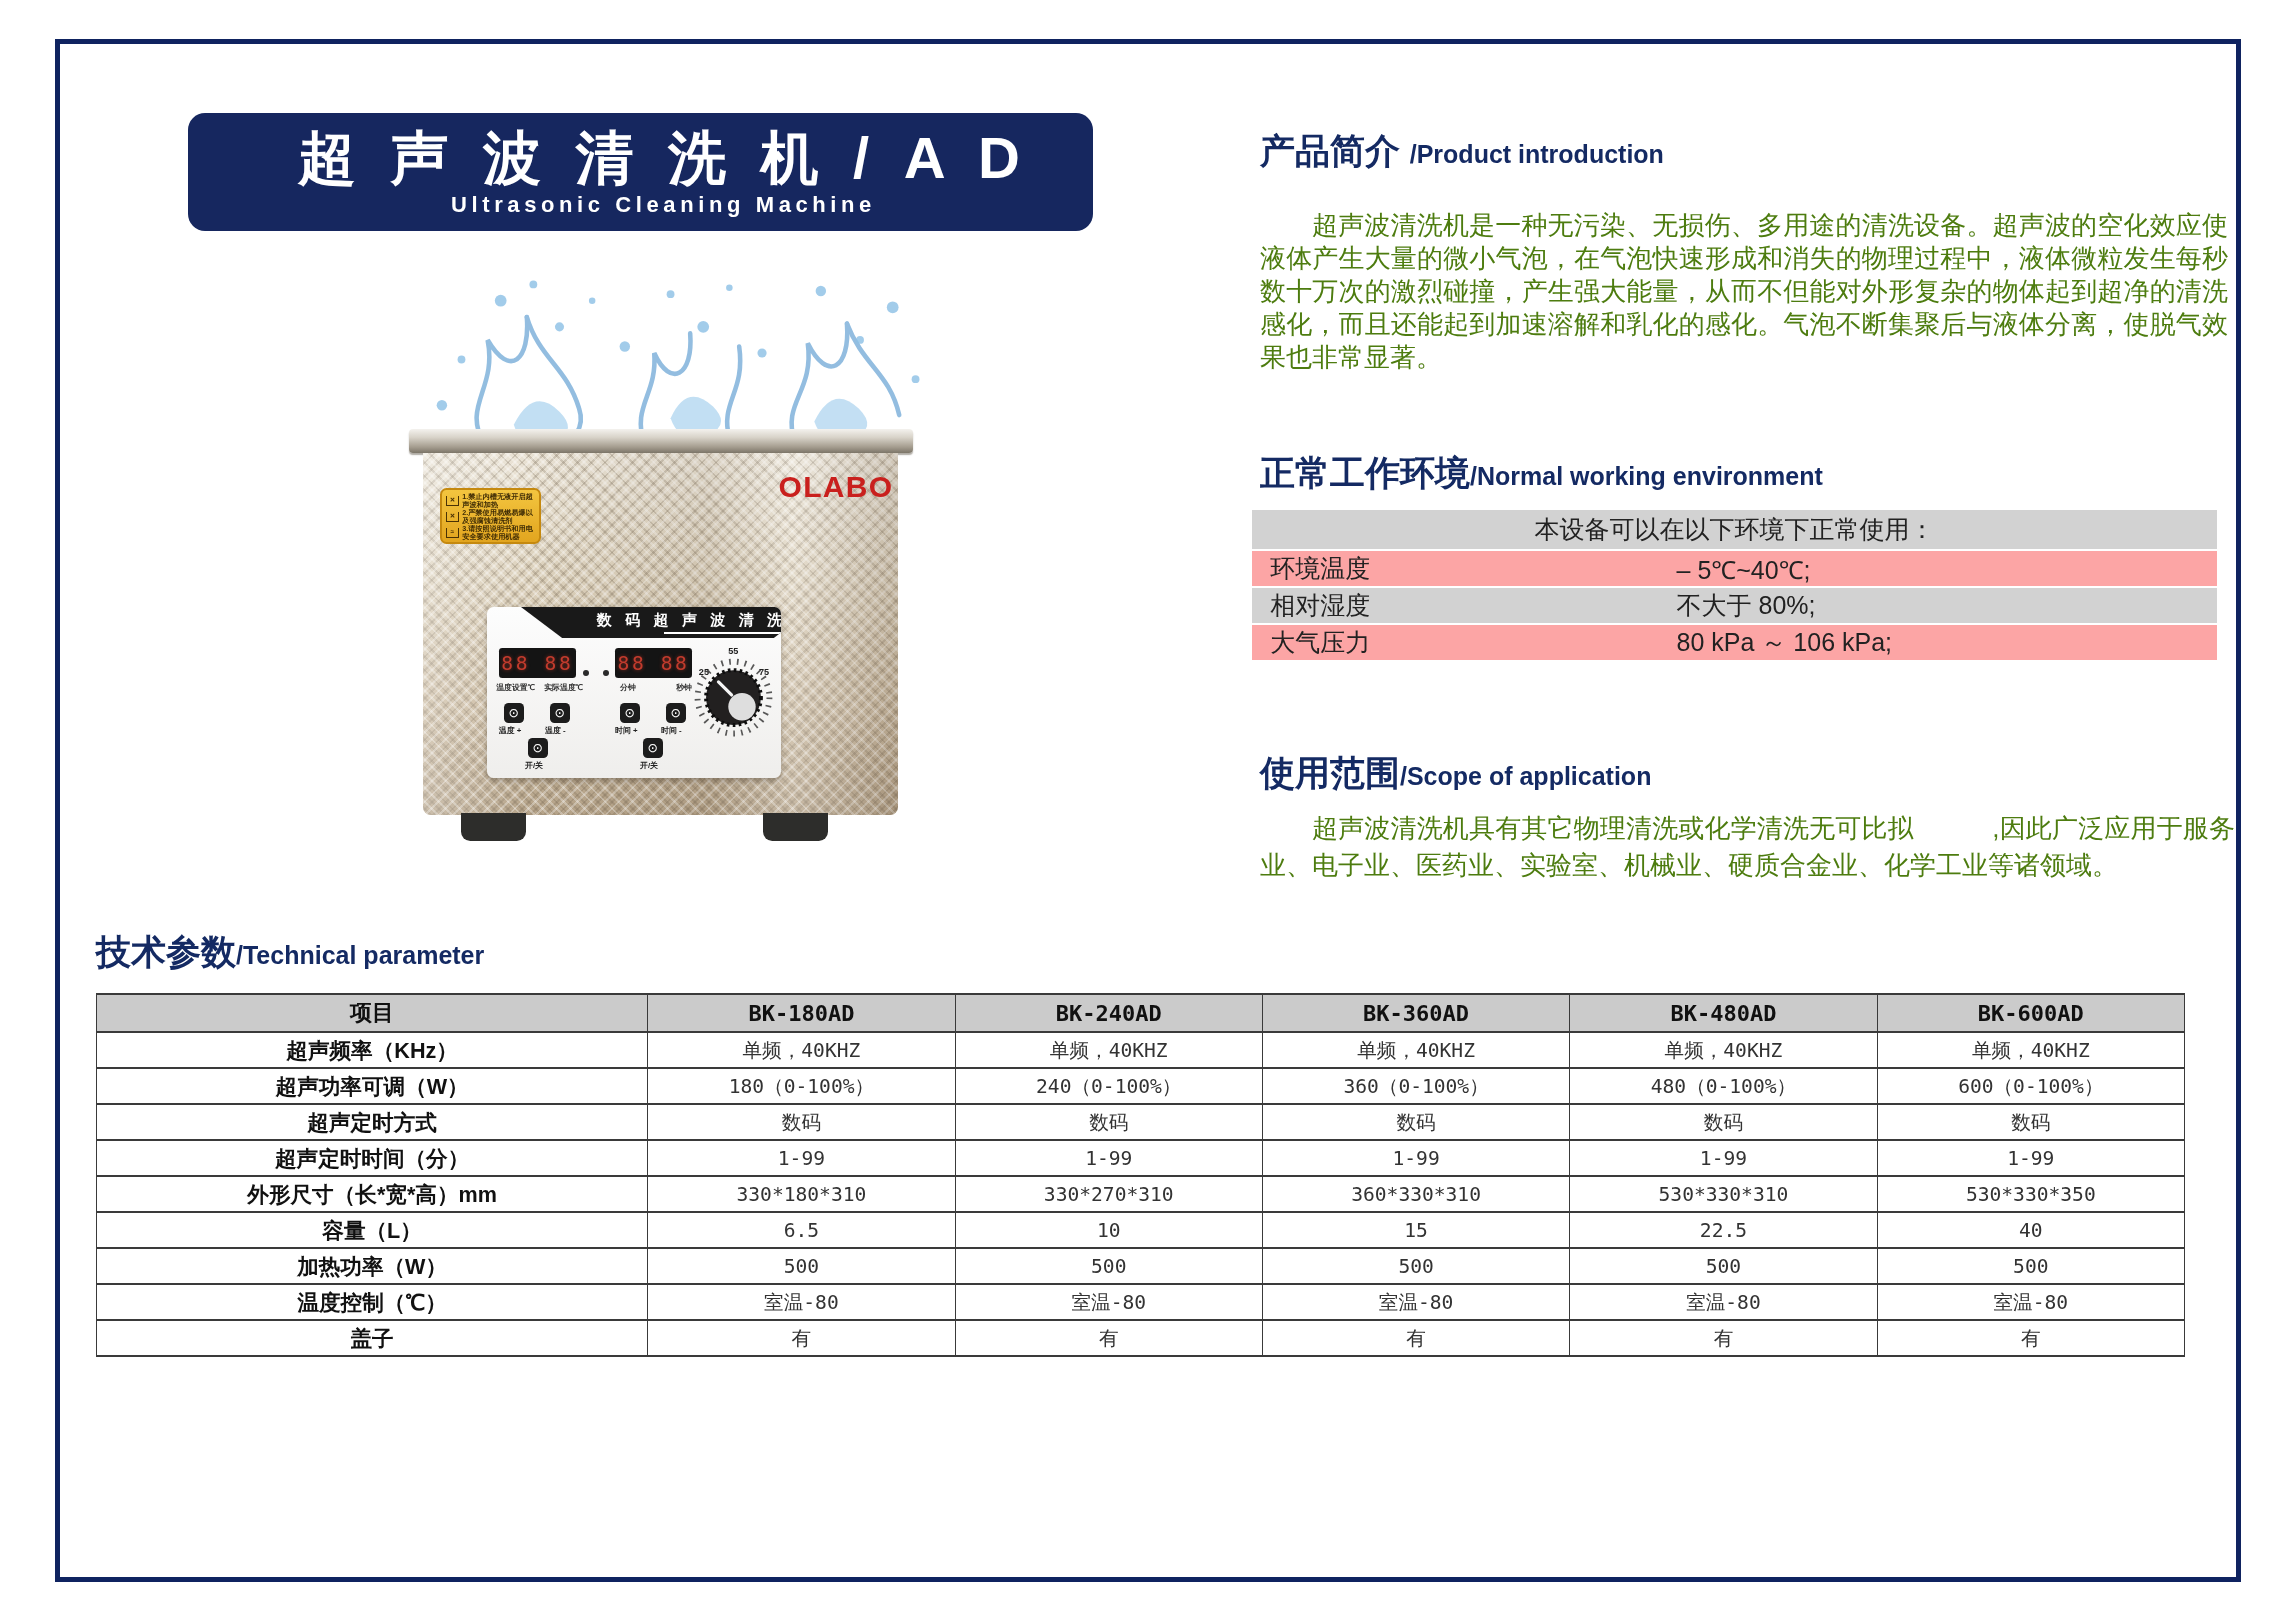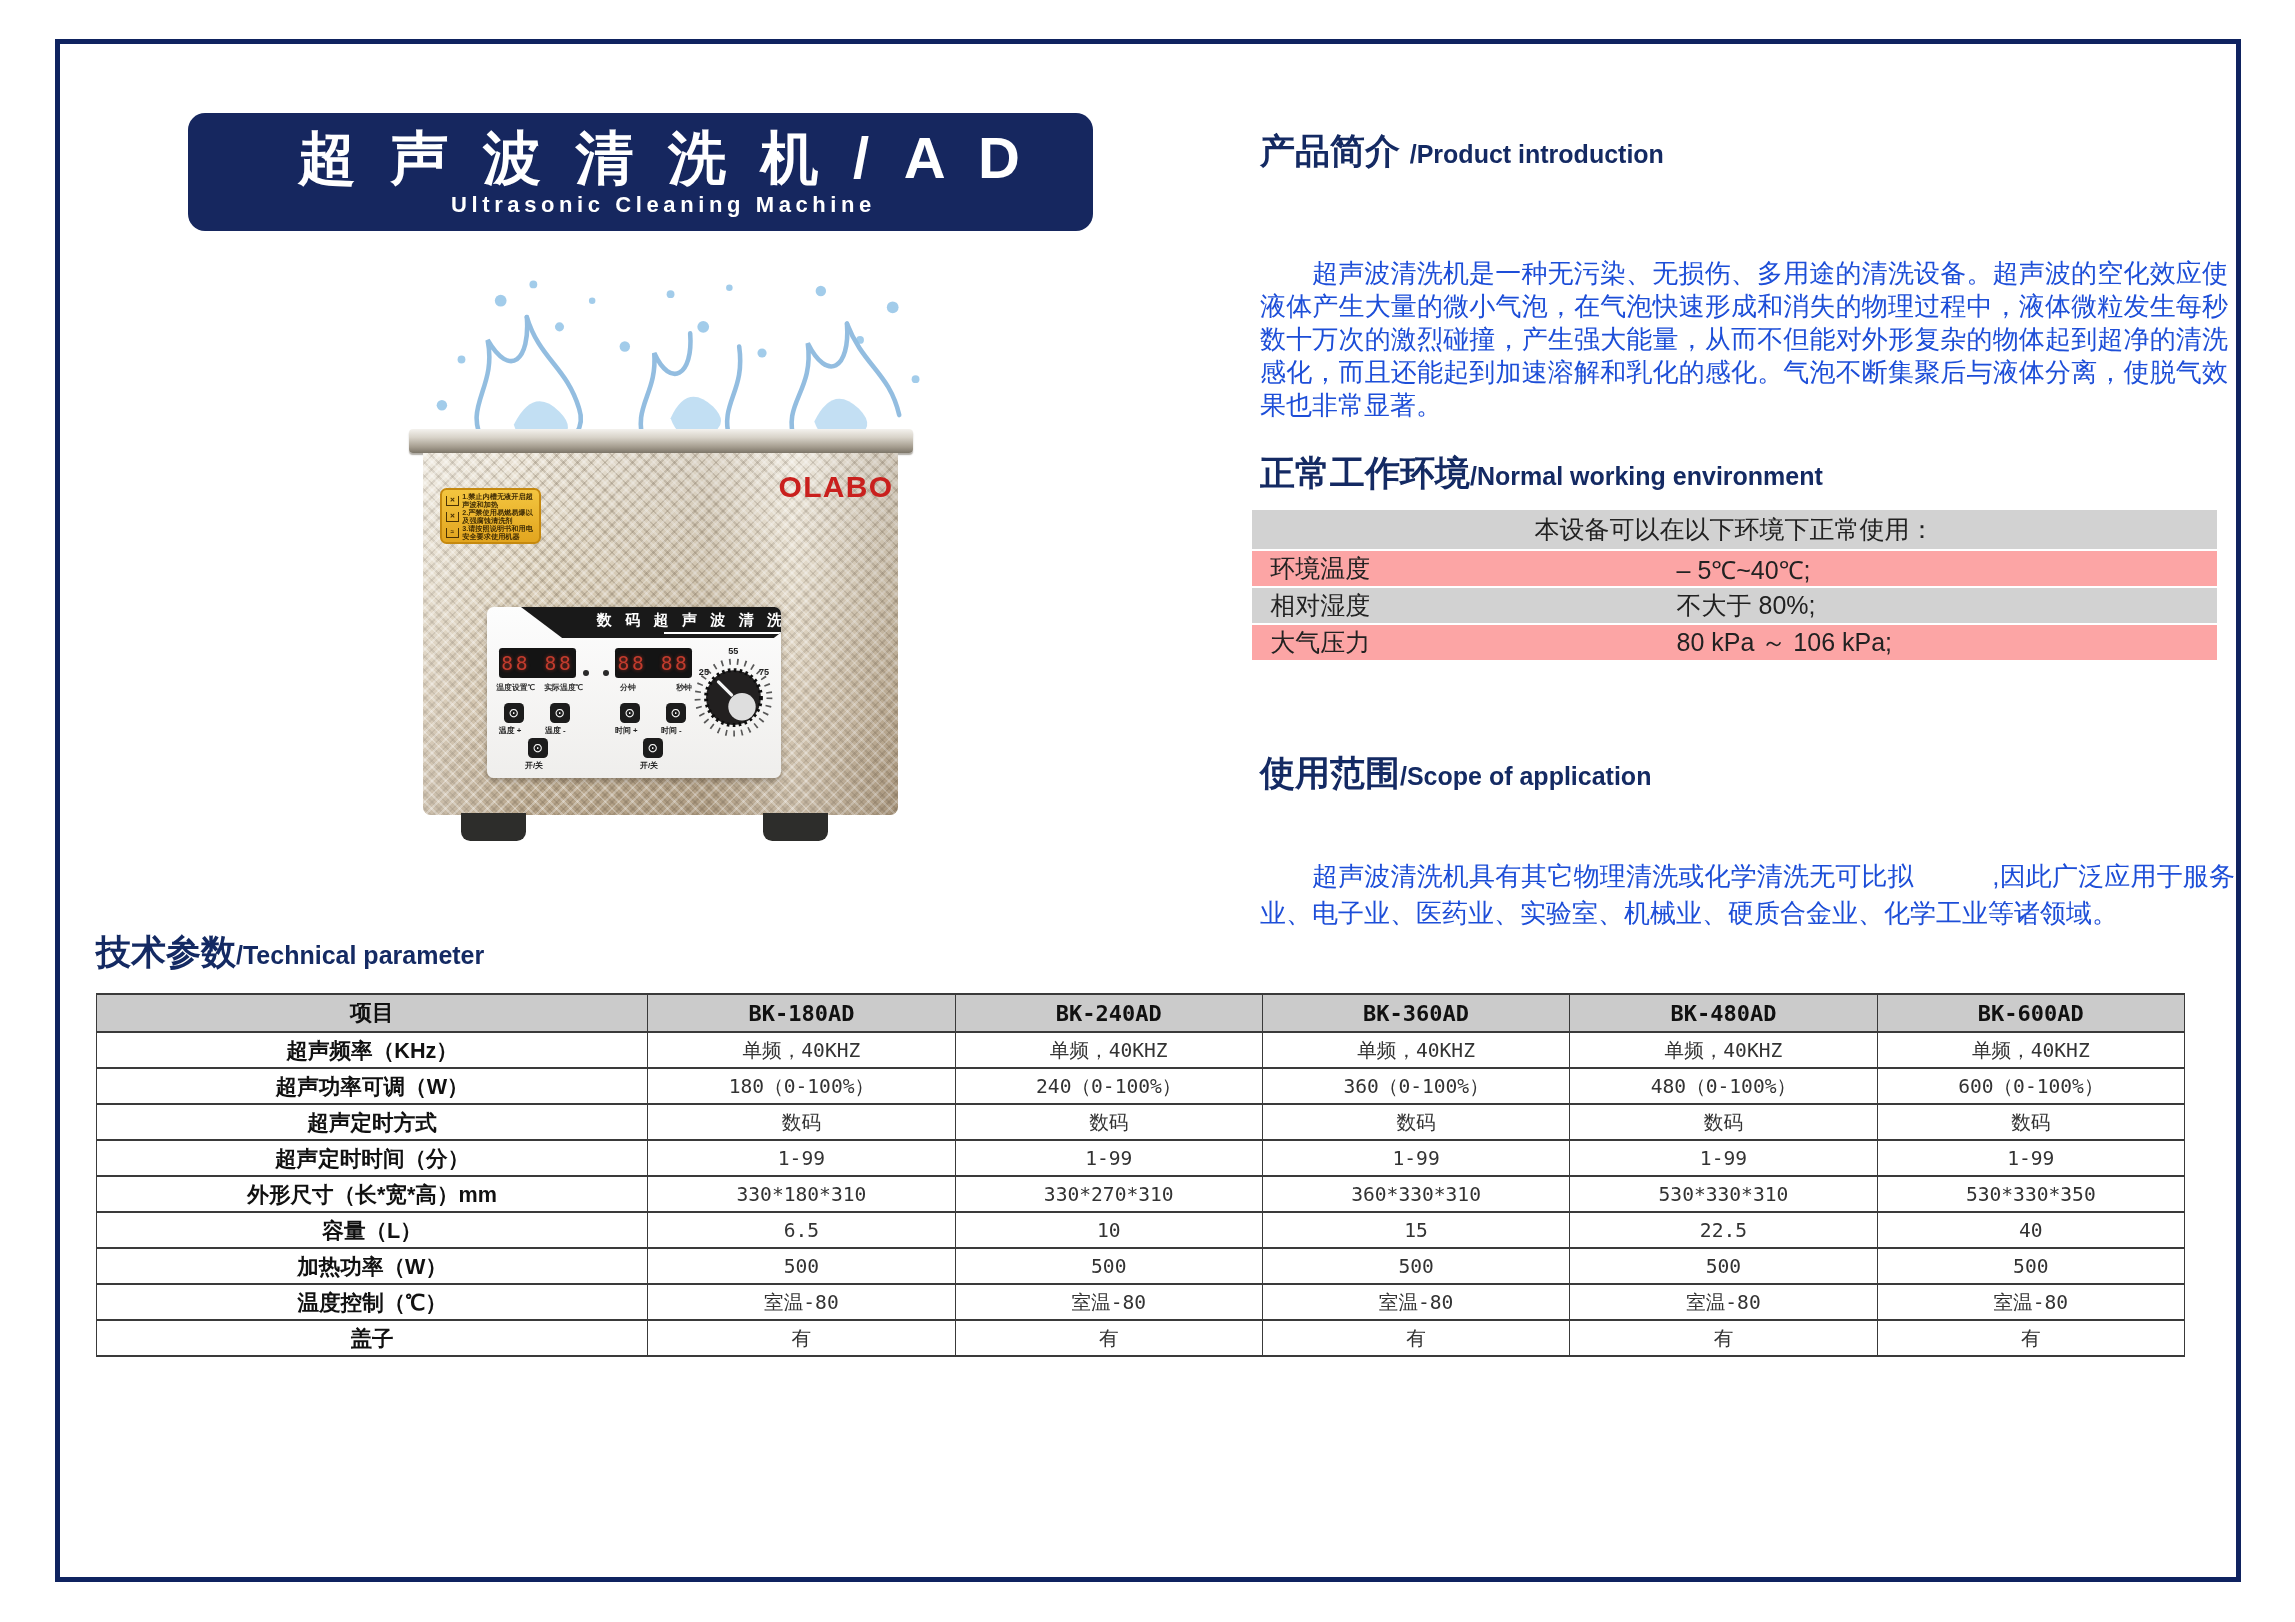--- a/index.html
+++ b/index.html
@@ -17,21 +17,21 @@
     background:#16275f;border-radius:17px;color:#fff;text-align:center;
     display:flex;flex-direction:column;justify-content:center;padding-left:46px;
   }
   .banner-title{font-size:58px;font-weight:bold;letter-spacing:9.2px;line-height:64px;}
   .banner-sub{font-size:22px;letter-spacing:4.6px;margin-top:2.6px;font-weight:bold;}
   
   .sec-head{position:absolute;white-space:nowrap;color:#142a63;}
   .sec-head .zh{font-size:35px;font-weight:bold;}
   .sec-head .en{font-size:25px;font-weight:600;}
   
-  .para{position:absolute;text-align:justify;color:#1d4ed8;margin-top:48px;}
+  .para{position:absolute;text-align:justify;color:#4d7c0f;}
   #intro-body{left:1260px;top:209px;width:968px;font-size:26px;line-height:33px;text-indent:2em;}
   #scope-body{left:1260px;top:810px;width:975px;font-size:26px;line-height:37px;text-indent:2em;}
   
   .env-table{position:absolute;left:1252px;top:510px;width:965px;font-size:25px;color:#222;}
   .env-row{display:flex;align-items:center;height:37px;border-bottom:2px solid #ffffff;box-sizing:border-box;}
   .env-row.hdr{height:41px;justify-content:center;background:#d2d2d2;font-size:25px;}
   .env-row.odd{background:#fca5a5;}
   .env-row.even{background:#d2d2d2;}
   .env-label{width:44%;padding-left:18.3px;box-sizing:border-box;}
   .env-value{width:56%;}

